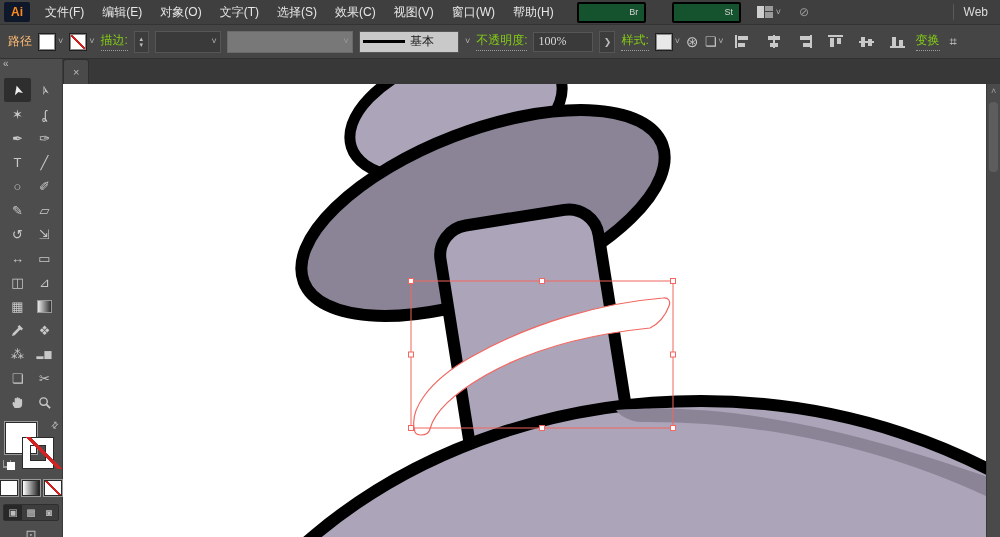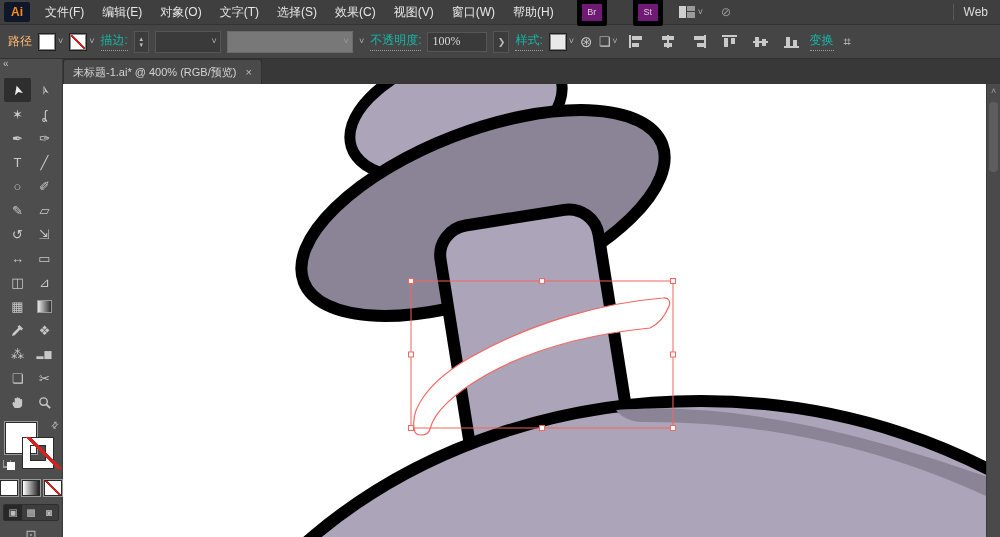--- a/index.html
+++ b/index.html
@@ -5,37 +5,37 @@
   html,body{margin:0;padding:0;background:#2b2b2b;}
   .app{position:relative;width:1000px;height:537px;background:#424242;overflow:hidden;
        font-family:"Liberation Sans","DejaVu Sans",sans-serif;color:#e2e2e2;
        -webkit-user-select:none;user-select:none;}
   
   .menubar{height:24px;background:#3f3f3f;border-bottom:1px solid #333;
            display:flex;align-items:center;font-size:12px;}
   .ailogo{width:26px;height:20px;margin:0 6px 0 4px;background:#0f172a;color:#ff8a1e;
           font-weight:bold;font-size:12px;display:flex;align-items:center;justify-content:center;border-radius:2px;}
   .menuitem{padding:0 9px;color:#e6e6e6;white-space:nowrap;}
-  .mbtn{width:20px;height:17px;border:5px solid #000000;background:#701a75;color:#d5d5d5;
-        font-size:9px;display:flex;align-items:center;justify-content:center;border-radius:2px;margin-left:14px;}
+  .mbtn{width:20px;height:17px;border:2px solid #000000;background:#14532d;color:#d5d5d5;
+        font-size:9px;display:flex;align-items:center;justify-content:center;border-radius:2px;margin-left:14px;padding-left:45px;}
   .wsicon{margin-left:16px;display:flex;align-items:center;gap:3px;}
   .wsglyph{width:16px;height:12px;background:
      linear-gradient(#cfcfcf,#cfcfcf) 0 0/7px 12px no-repeat,
      linear-gradient(#9a9a9a,#9a9a9a) 8px 0/8px 5px no-repeat,
      linear-gradient(#9a9a9a,#9a9a9a) 8px 6px/8px 6px no-repeat;}
   .chev{color:#b5b5b5;font-size:9px;line-height:1;}
   .sync{margin-left:18px;color:#9a9a9a;font-size:12px;}
   .mright{margin-left:auto;display:flex;align-items:center;height:100%;justify-content:flex-end;}
   .vsep{width:1px;height:16px;background:#5a5a5a;margin-right:10px;}
   .wslabel{color:#dcdcdc;margin-right:12px;font-size:12px;}
   
   .controlbar{height:33px;background:#454545;border-bottom:1px solid #313131;
               display:flex;align-items:center;font-size:12px;padding-left:8px;gap:6px;white-space:nowrap;}
   .cb-label{color:#fdba74;}
-  .cb-link{color:#14b8a6;border-bottom:1px dotted #9d9d9d;padding-bottom:1px;}
+  .cb-link{color:#84cc16;border-bottom:1px dotted #9d9d9d;padding-bottom:1px;}
   .swatchbox{display:flex;align-items:center;gap:2px;}
   .swatch{width:16px;height:16px;border:1px solid #1f1f1f;box-shadow:0 0 0 1px #8a8a8a inset;background:#fff;}
   .swatch.none{background:linear-gradient(45deg,transparent 44%,#cf1f1f 44%,#cf1f1f 56%,transparent 56%),#fff;}
   .swatch.style{background:#e9e9e9;}
   .stepper{width:13px;height:20px;display:flex;flex-direction:column;align-items:center;justify-content:center;
            color:#bbb;font-size:7px;line-height:6px;background:#3c3c3c;border:1px solid #565656;}
   .select{height:20px;background:#3a3a3a;border:1px solid #565656;display:flex;align-items:center;
           justify-content:flex-end;padding:0 3px;color:#cfcfcf;}
   .sel-weight{width:58px;}
   .sel-profile{width:118px;background:#787878;border-color:#6a6a6a;}
@@ -162,20 +162,24 @@
     <div class="stepper">
       <span>▴</span>
       <span>▾</span>
     </div>
     <div class="select sel-weight">
       <span class="chev">˅</span>
     </div>
     <div class="select sel-profile">
       <span class="chev">˅</span>
     </div>
+    <div class="select sel-stroke">
+      <span class="strokeline"></span>
+      <span>基本</span>
+    </div>
     <span class="chev">˅</span>
     <span class="cb-link">不透明度:</span>
     <input class="opacity-input" value="100%" style="">
     <div class="expandbtn">❯</div>
     <span class="cb-link">样式:</span>
     <div class="swatchbox">
       <span class="swatch style"></span>
       <span class="chev">˅</span>
     </div>
     <span class="cbicon">⊛</span>
@@ -312,21 +316,20 @@
         <span class="mode">▩</span>
         <span class="mode">◙</span>
       </div>
 
       <div class="screenmode">⊡</div>
     </div>
 
     <div class="docarea">
       <div class="tabstrip">
         <div class="tab">
-          <span>未标题-1.ai* @ 400% (RGB/预览)</span>
           <span class="tabclose">×</span>
         </div>
       </div>
       <div class="canvasrow">
         <div class="canvas">
           <svg width="925" height="454" viewBox="62 83 925 454" preserveAspectRatio="none">
 
             <ellipse cx="455" cy="112" rx="110" ry="58" transform="rotate(-18 455 112)" fill="#ACA4B8" stroke="#000" stroke-width="11"></ellipse>
 
             <ellipse cx="482" cy="212" rx="192" ry="82" transform="rotate(-21 482 212)" fill="#8B8497" stroke="#000" stroke-width="12"></ellipse>

